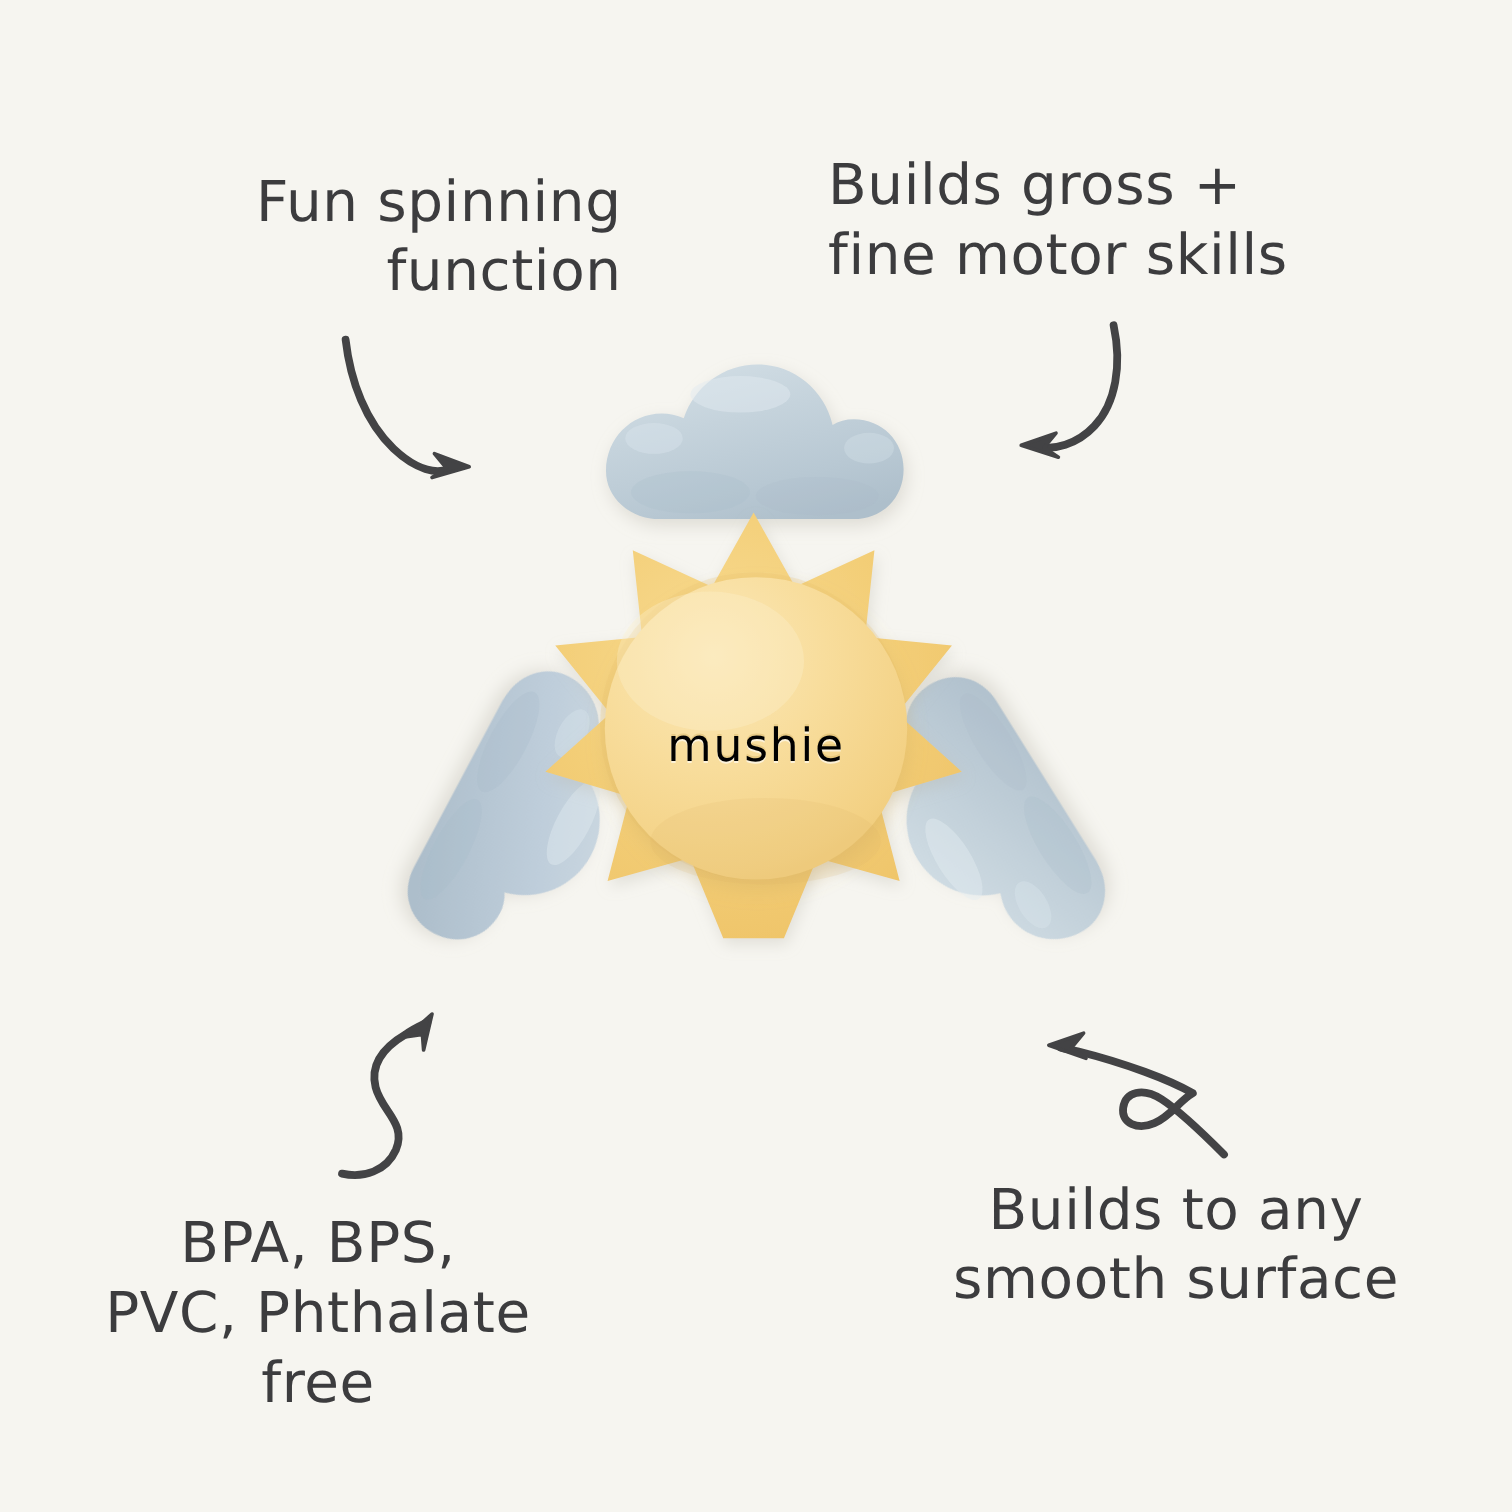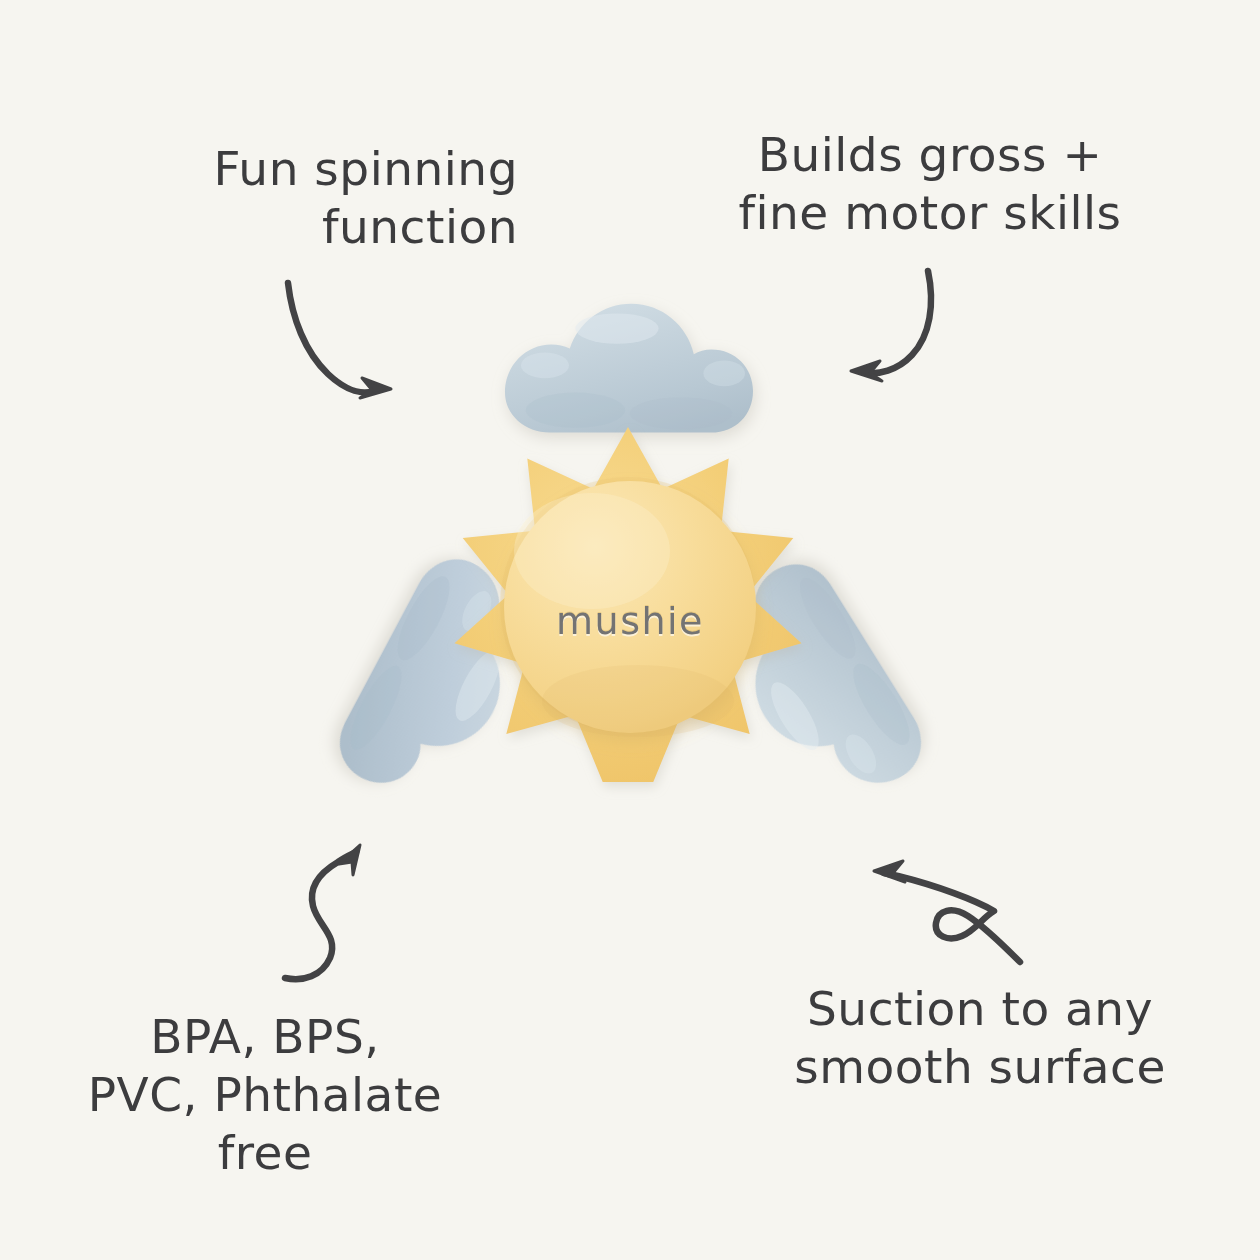--- a/index.html
+++ b/index.html
@@ -37,21 +37,21 @@
   #callout-spin {
     left: 118px;
     top: 140px;
     width: 400px;
     text-align: right;
   }
   #callout-motor {
     left: 690px;
     top: 126px;
     width: 480px;
-    text-align: center;
+    text-align: left;
   }
   #callout-bpa {
     left: 40px;
     top: 1008px;
     width: 450px;
     text-align: center;
   }
   #callout-suction {
     left: 760px;
     top: 980px;
@@ -100,21 +100,21 @@
   }
 
   #brand-text {
     position: absolute;
     left: 50%;
     top: 344px;
     transform: translateX(-50%);
     font-family: "DejaVu Sans", sans-serif;
     font-size: 38px;
     letter-spacing: 1.5px;
-    color: #737373;
+    color: #000000;
     text-shadow:
       0 1.5px 0 rgba(255,255,255,0.62),
       0 -1.5px 0 rgba(196,158,72,0.30);
     user-select: none;
     pointer-events: none;
     font-weight: 400;
   }
 </style>
 </head>
 <body>
@@ -280,16 +280,16 @@
   <div class="callout" id="callout-spin">Fun spinning
 function</div>
 
   <div class="callout" id="callout-motor">Builds gross +
 fine motor skills</div>
 
   <div class="callout" id="callout-bpa">BPA, BPS,
 PVC, Phthalate
 free</div>
 
-  <div class="callout" id="callout-suction">Suction to any
+  <div class="callout" id="callout-suction">Builds to any
 smooth surface</div>
 
 </div>
 
 </body></html>

